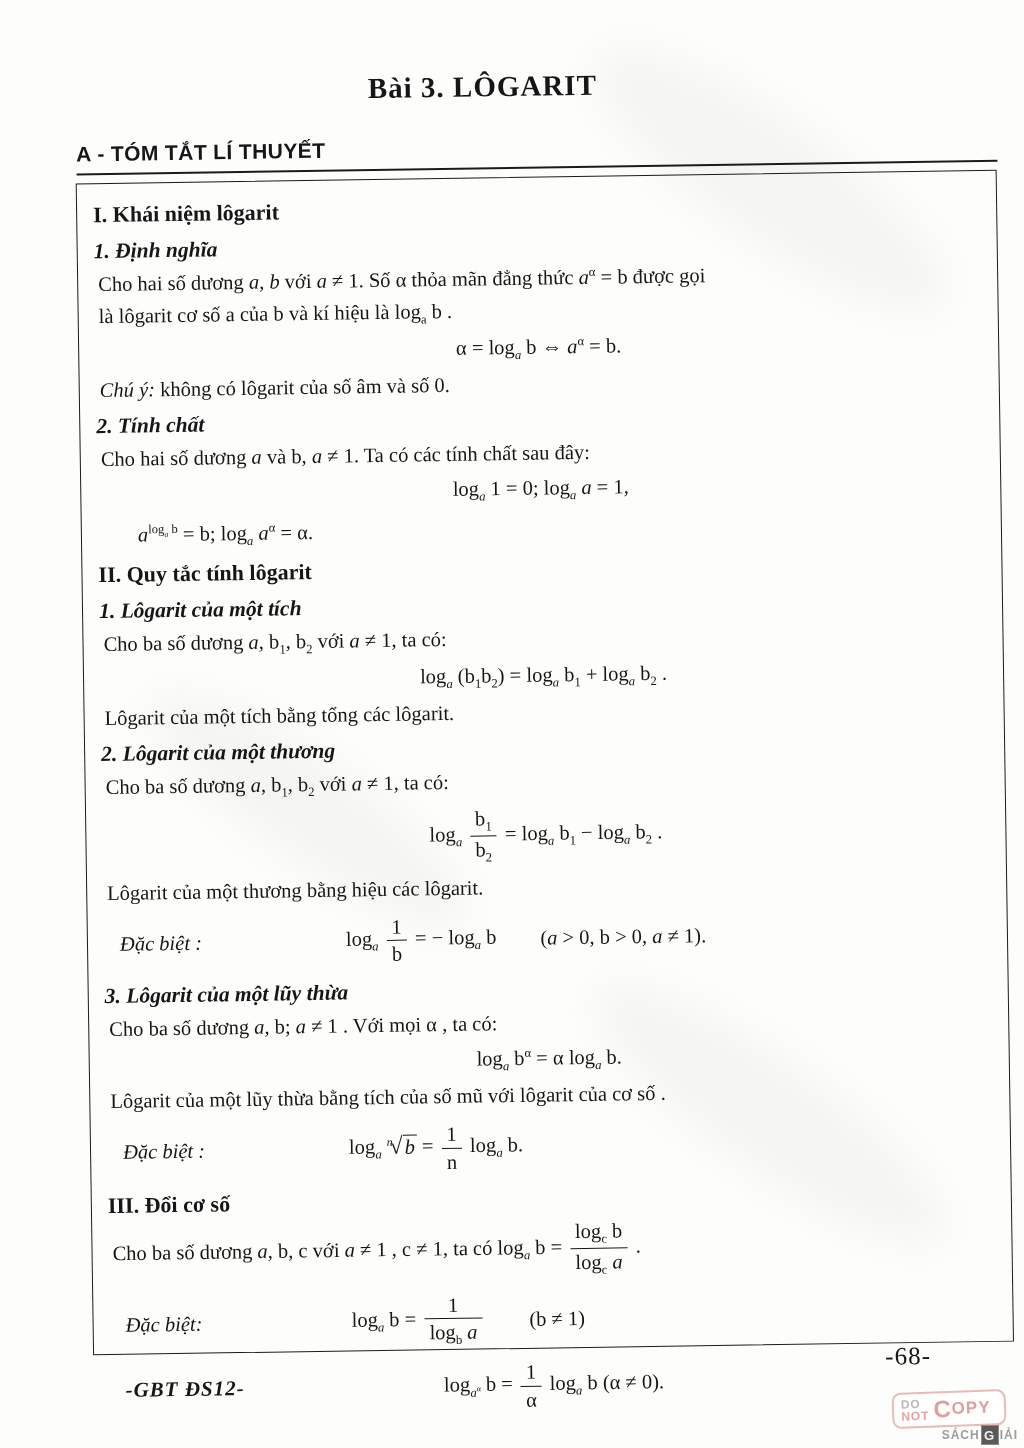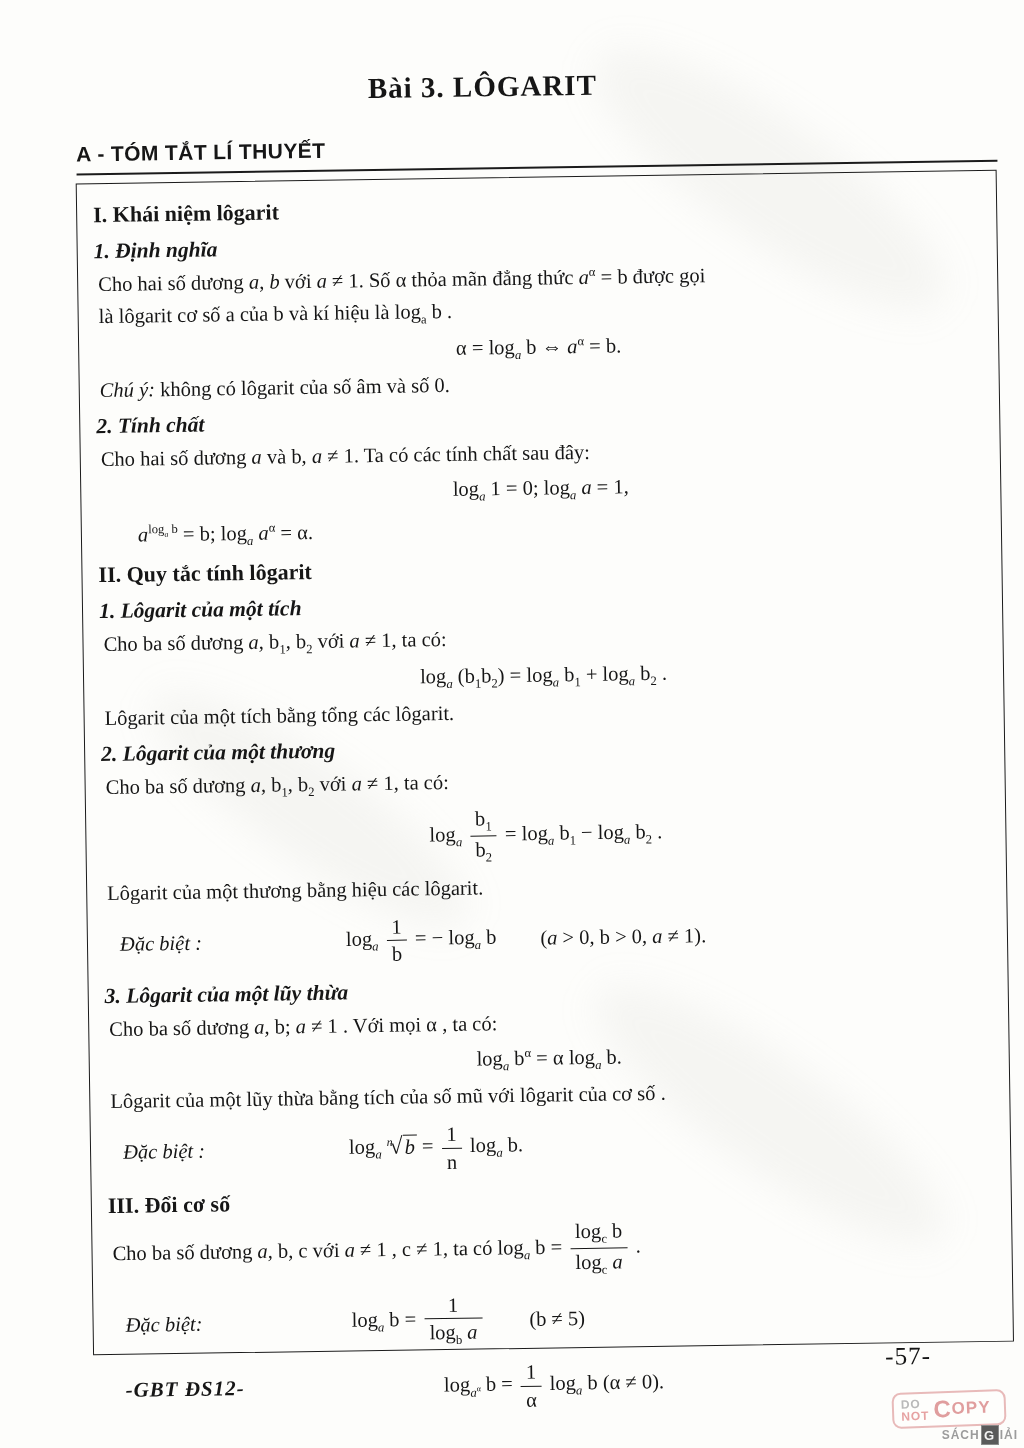--- a/index.html
+++ b/index.html
@@ -139,26 +139,26 @@
       <div class="t-p">Lôgarit của một lũy thừa bằng tích của số mũ với lôgarit của cơ số .</div>
       <div class="t-row">
         <span class="row-label">Đặc biệt :</span>
         <span class="row-formula">log<sub><i>a</i></sub> <span class="root"><sup class="ridx">n</sup><span class="rsign">√</span><span class="rad">b</span></span> = <span class="frac"><span class="num">1</span><span class="den">n</span></span> log<sub><i>a</i></sub> b.</span>
       </div>
       <div class="t-h1">III. Đổi cơ số</div>
       <div class="t-p">Cho ba số dương <i>a</i>, b, c với <i>a</i> ≠ 1 , c ≠ 1, ta có log<sub><i>a</i></sub> b = <span class="frac"><span class="num">log<sub>c</sub> b</span><span class="den">log<sub>c</sub> <i>a</i></span></span> .</div>
       <div class="t-row">
         <span class="row-label">Đặc biệt:</span>
         <span class="row-formula">log<sub><i>a</i></sub> b = <span class="frac"><span class="num">1</span><span class="den">log<sub>b</sub> <i>a</i></span></span></span>
-        <span class="row-note">(b ≠ 5)</span>
+        <span class="row-note">(b ≠ 1)</span>
       </div>
       <div class="t-center">log<sub><i>a</i><sup>α</sup></sub> b = <span class="frac"><span class="num">1</span><span class="den">α</span></span> log<sub><i>a</i></sub> b (α ≠ 0).</div>
     </div>
   <div class="footer-left">-GBT ĐS12-</div>
-  <div class="page-number">-57-</div>
+  <div class="page-number">-68-</div>
 </div>
 
 <div class="stamp">
   <div class="stamp-box">
     <span class="stamp-donot">
       <span class="stamp-do">DO</span>
       <span class="stamp-not">NOT</span>
     </span>
     <span class="stamp-copy"><span class="bigc">C</span><span>OPY</span></span>
   </div>

